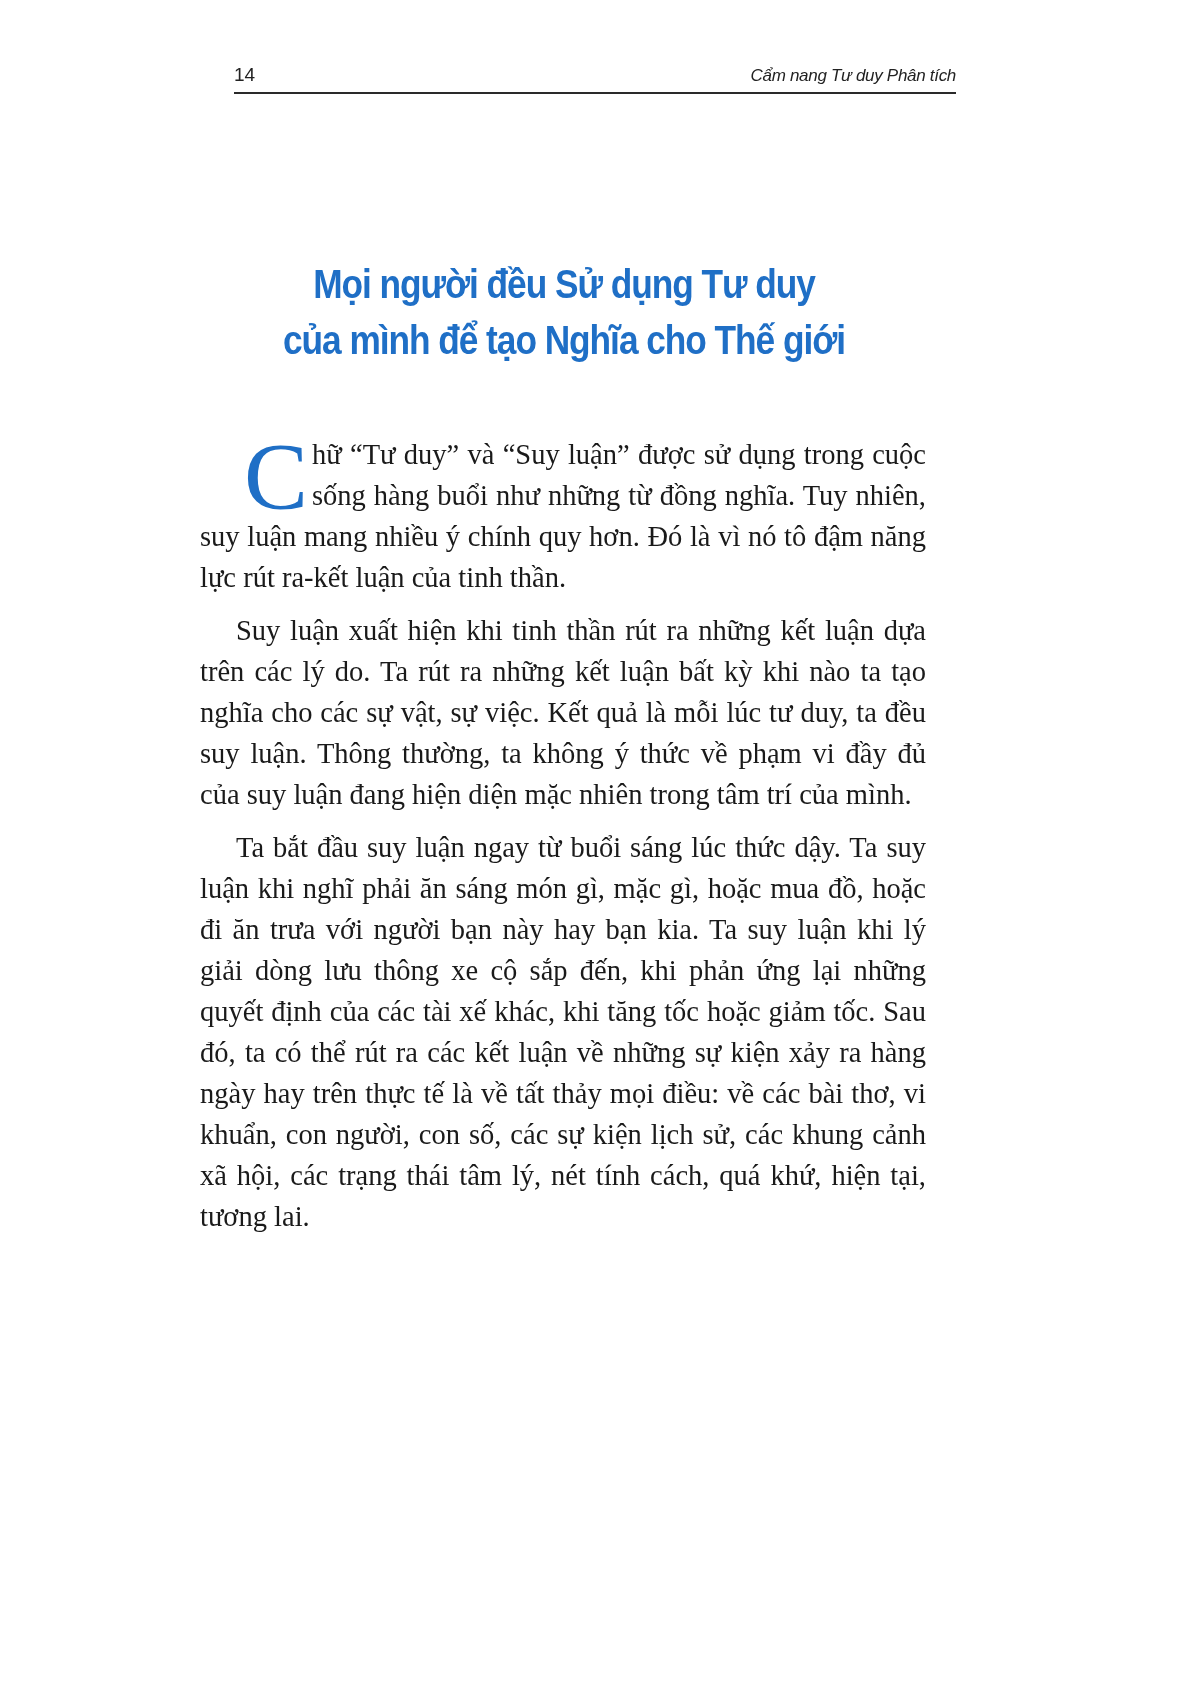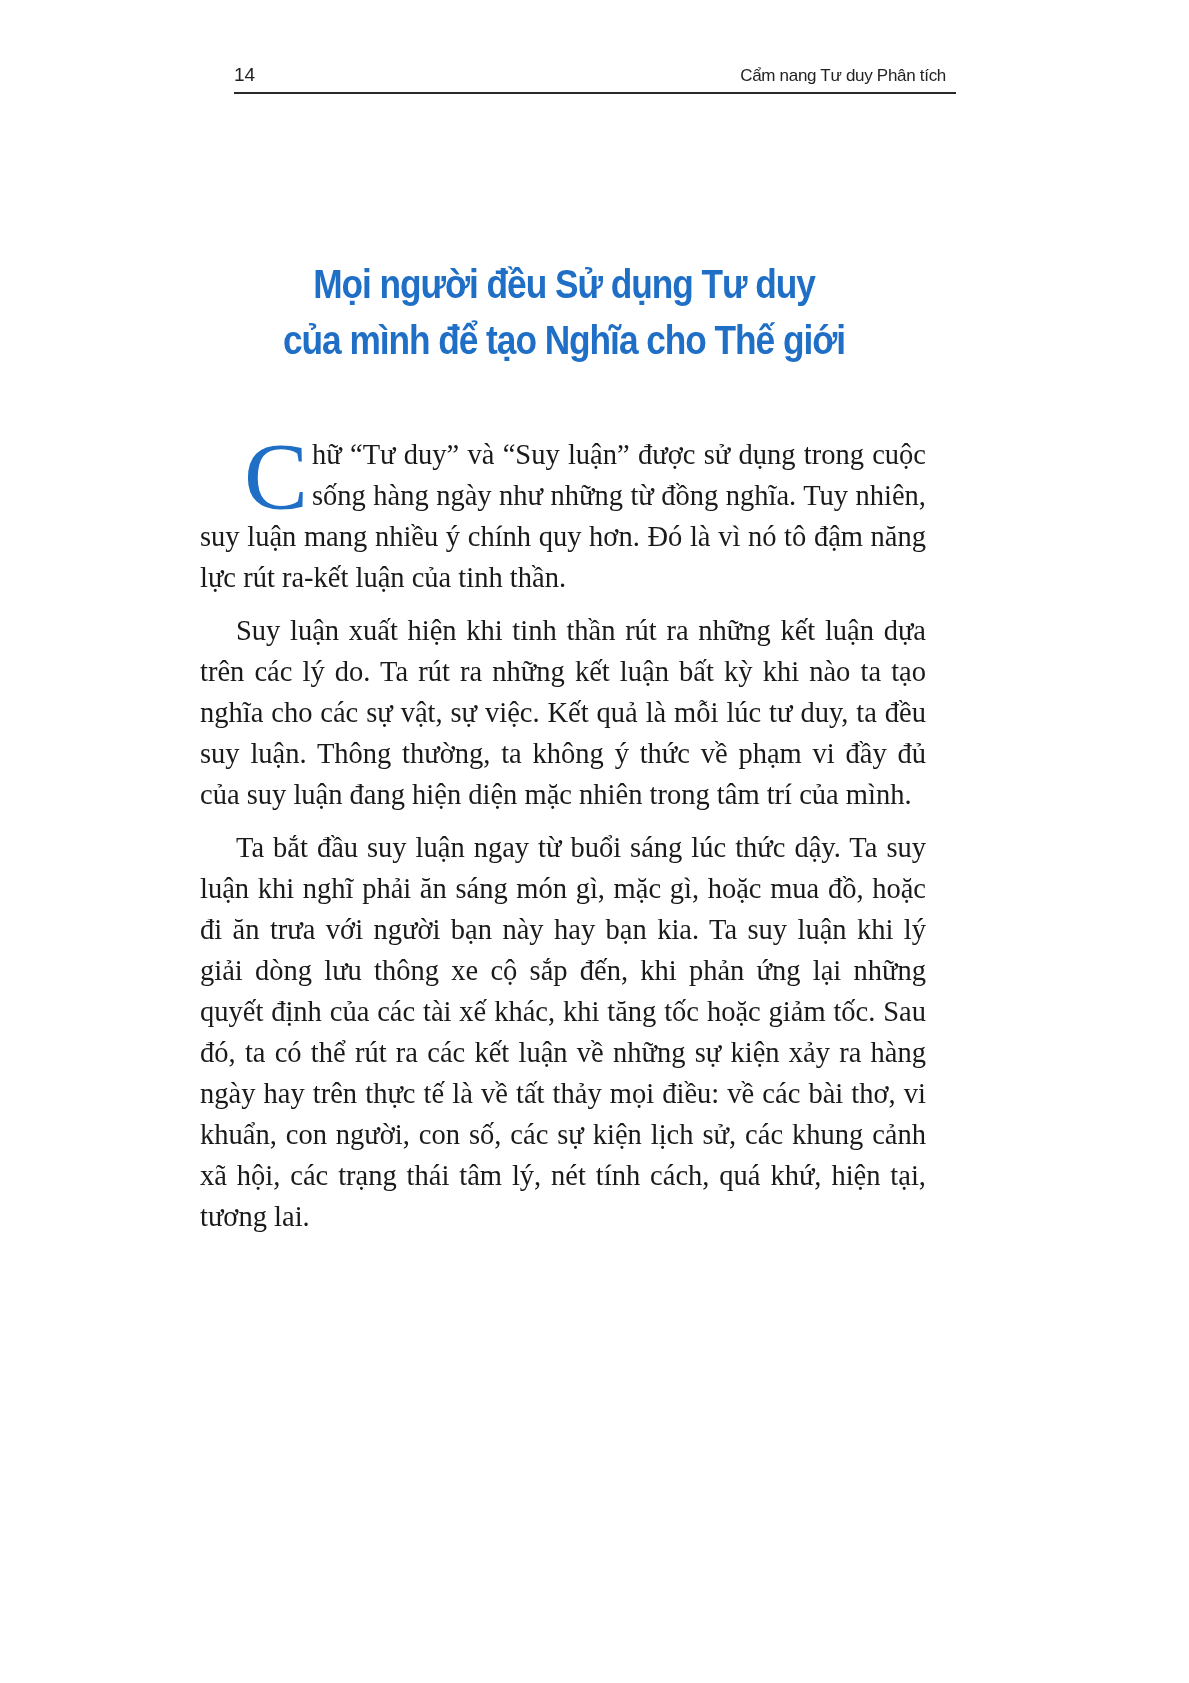--- a/index.html
+++ b/index.html
@@ -1,20 +1,20 @@
 <!DOCTYPE html>
 <html><head>
 <meta charset="utf-8">
 <style>
   html, body { margin: 0; padding: 0; background: #ffffff; }
   body { width: 1189px; height: 1683px; position: relative; overflow: hidden; }
   .page { position: absolute; left: 0; top: 0; width: 1189px; height: 1683px; background: #ffffff; }
   .header { position: absolute; left: 202px; top: 62px; width: 722px; height: 30px; border-bottom: 2px solid #2a2a2a; margin-left: 32px; }
   .page-num { position: absolute; left: 0; bottom: 6px; font-family: "Liberation Sans", sans-serif; font-size: 19px; color: #222; }
-  .running-title { position: absolute; right: 10px; bottom: 6px; font-family: "Liberation Sans", sans-serif; font-size: 17px; color: #222; letter-spacing: -0.3px; }
+  .running-title { position: absolute; right: 0; bottom: 6px; font-family: "Liberation Sans", sans-serif; font-style: italic; font-size: 17px; color: #222; letter-spacing: -0.3px; }
   .chapter-title { position: absolute; left: 200px; top: 256px; width: 728px; text-align: center; font-family: "Liberation Sans", sans-serif; font-weight: bold; font-size: 41px; line-height: 56px; color: #1f6fc6; letter-spacing: -1.2px; transform: scaleX(0.86); transform-origin: center top; }
   .chapter-title span { display: block; }
   .body { position: absolute; left: 200px; top: 434px; width: 726px; font-family: "Liberation Serif", serif; font-size: 28.5px; line-height: 41px; color: #1a1a1a; text-align: justify; }
   .body p { margin: 0 0 12px 0; text-indent: 36px; }
   .body p.first { text-indent: 0; }
   .dropcap { float: left; font-family: "Liberation Serif", serif; color: #1f6fc6; font-size: 96px; line-height: 78px; margin: 4px 4px 0 44px; padding: 0; }
 </style>
 </head>
 <body>
 
@@ -23,17 +23,17 @@
     <span class="page-num">14</span>
     <span class="running-title">Cẩm nang Tư duy Phân tích</span>
   </div>
 
   <h1 class="chapter-title" style="margin:0;">
     <span>Mọi người đều Sử dụng Tư duy</span>
     <span>của mình để tạo Nghĩa cho Thế giới</span>
   </h1>
 
   <div class="body">
-    <p class="first"><span class="dropcap">C</span><span>hữ “Tư duy” và “Suy luận” được sử dụng trong cuộc sống hàng ngày như những từ đồng nghĩa. Tuy nhiên, suy luận mang nhiều ý chính quy hơn. Đó là vì nó tô đậm năng lực rút ra-kết luận của tinh thần.</span></p>
+    <p class="first"><span class="dropcap">C</span><span>hữ “Tư duy” và “Suy luận” được sử dụng trong cuộc sống hàng buổi như những từ đồng nghĩa. Tuy nhiên, suy luận mang nhiều ý chính quy hơn. Đó là vì nó tô đậm năng lực rút ra-kết luận của tinh thần.</span></p>
     <p>Suy luận xuất hiện khi tinh thần rút ra những kết luận dựa trên các lý do. Ta rút ra những kết luận bất kỳ khi nào ta tạo nghĩa cho các sự vật, sự việc. Kết quả là mỗi lúc tư duy, ta đều suy luận. Thông thường, ta không ý thức về phạm vi đầy đủ của suy luận đang hiện diện mặc nhiên trong tâm trí của mình.</p>
     <p>Ta bắt đầu suy luận ngay từ buổi sáng lúc thức dậy. Ta suy luận khi nghĩ phải ăn sáng món gì, mặc gì, hoặc mua đồ, hoặc đi ăn trưa với người bạn này hay bạn kia. Ta suy luận khi lý giải dòng lưu thông xe cộ sắp đến, khi phản ứng lại những quyết định của các tài xế khác, khi tăng tốc hoặc giảm tốc. Sau đó, ta có thể rút ra các kết luận về những sự kiện xảy ra hàng ngày hay trên thực tế là về tất thảy mọi điều: về các bài thơ, vi khuẩn, con người, con số, các sự kiện lịch sử, các khung cảnh xã hội, các trạng thái tâm lý, nét tính cách, quá khứ, hiện tại, tương lai.</p>
   </div>
 </div>
 
 </body></html>

